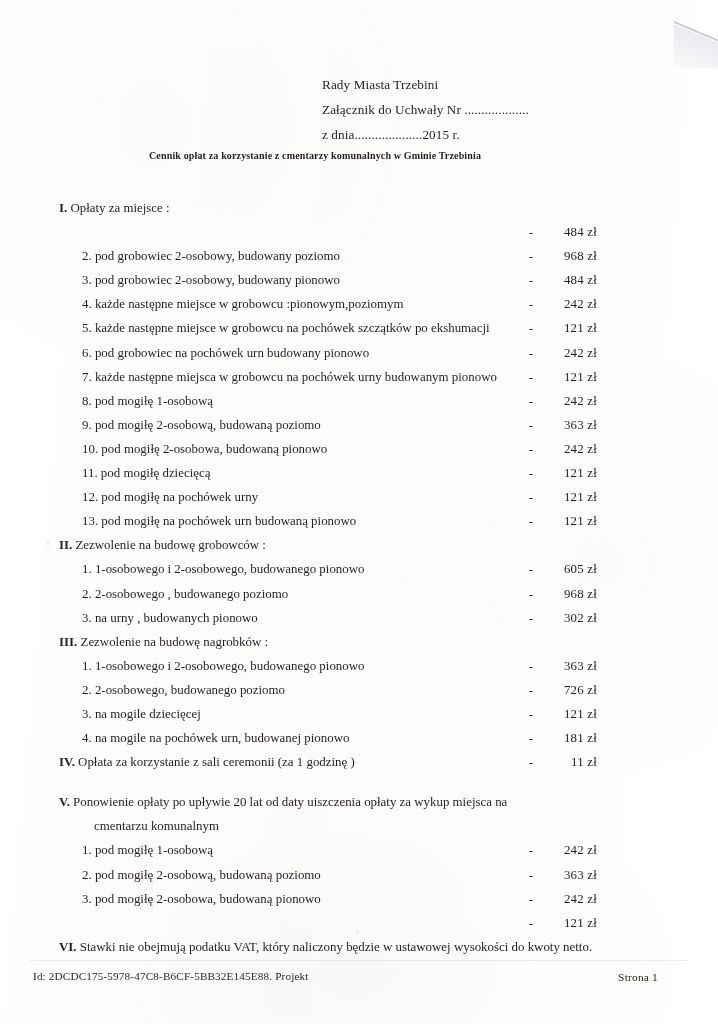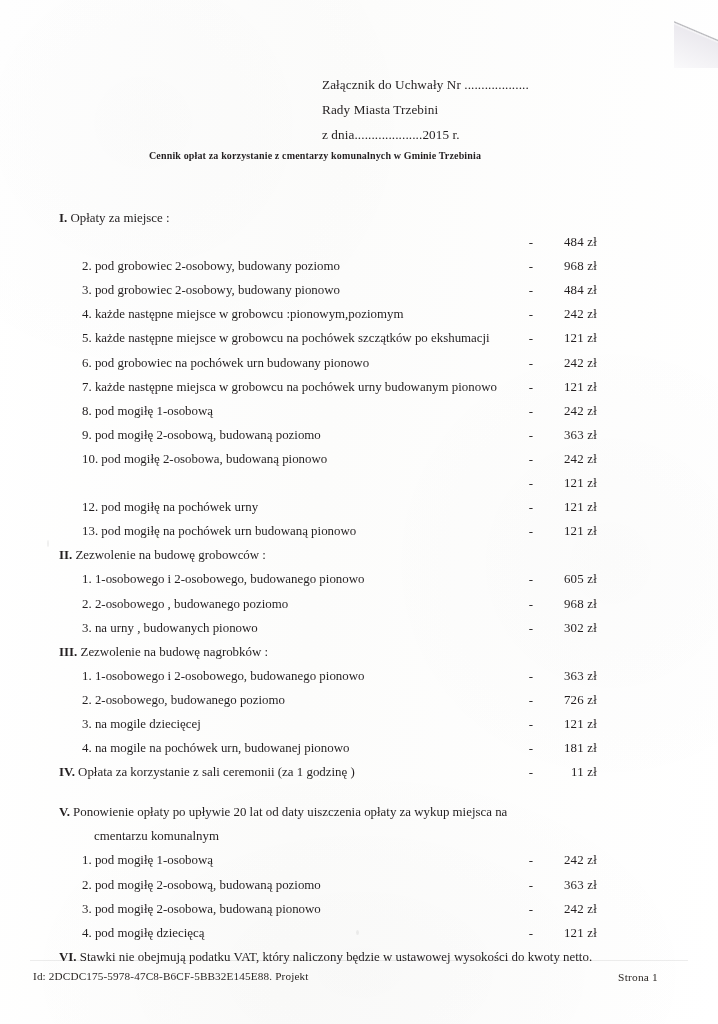--- a/index.html
+++ b/index.html
@@ -82,21 +82,21 @@
     font-size: 10px;
     font-weight: bold;
     letter-spacing: 0.15px;
     white-space: nowrap;
   }
 
   
   #body-list {
     position: absolute;
     left: 0;
-    top: 206px;
+    top: 196px;
     width: 718px;
   }
   .row {
     position: relative;
     height: 24.1px;
     font-size: 12.9px;
     line-height: 24.1px;
     white-space: nowrap;
   }
   .row .label {
@@ -180,22 +180,22 @@
   <div id="paper-texture"></div>
 
   <div id="corner-fold">
     <div class="shade"></div>
     <div class="diag"></div>
   </div>
 
   <div class="content">
 
     <div id="doc-header">
+      <div class="hline">Rady Miasta Trzebini</div>
       <div class="hline">Załącznik do Uchwały Nr ...................</div>
-      <div class="hline">Rady Miasta Trzebini</div>
       <div class="hline">z dnia....................2015 r.</div>
     </div>
 
     <div id="doc-title">Cennik opłat za korzystanie z cmentarzy komunalnych w Gminie Trzebinia</div>
 
     <div id="body-list">
         <div class="row section noprice">
           <div class="label"><span class="numeral">I.</span> Opłaty za miejsce :</div>
         </div>
         <div class="row item">
@@ -241,20 +241,21 @@
           <div class="label">9. pod mogiłę 2-osobową, budowaną poziomo</div>
           <div class="dash">-</div>
           <div class="price">363 zł</div>
         </div>
         <div class="row item">
           <div class="label">10. pod mogiłę 2-osobowa, budowaną pionowo</div>
           <div class="dash">-</div>
           <div class="price">242 zł</div>
         </div>
         <div class="row item">
+          <div class="label">11. pod mogiłę dziecięcą</div>
           <div class="dash">-</div>
           <div class="price">121 zł</div>
         </div>
         <div class="row item">
           <div class="label">12. pod mogiłę  na pochówek urny</div>
           <div class="dash">-</div>
           <div class="price">121 zł</div>
         </div>
         <div class="row item">
           <div class="label">13. pod mogiłę na pochówek urn budowaną pionowo</div>
@@ -324,21 +325,20 @@
           <div class="label">2. pod mogiłę 2-osobową, budowaną poziomo</div>
           <div class="dash">-</div>
           <div class="price">363 zł</div>
         </div>
         <div class="row item">
           <div class="label">3. pod mogiłę 2-osobowa, budowaną pionowo</div>
           <div class="dash">-</div>
           <div class="price">242 zł</div>
         </div>
         <div class="row item">
-          <div class="label">4. pod mogiłę dziecięcą</div>
           <div class="dash">-</div>
           <div class="price">121 zł</div>
         </div>
         <div class="row section noprice">
           <div class="label"><span class="numeral">VI.</span> Stawki nie obejmują podatku VAT, który  naliczony będzie w ustawowej wysokości  do kwoty netto.</div>
         </div>
       </div>
 
     <div class="speckle" style="left:356px; top:930px; width:3px; height:5px;"></div>
     <div class="speckle" style="left:47px; top:540px; width:2px; height:7px;"></div>

